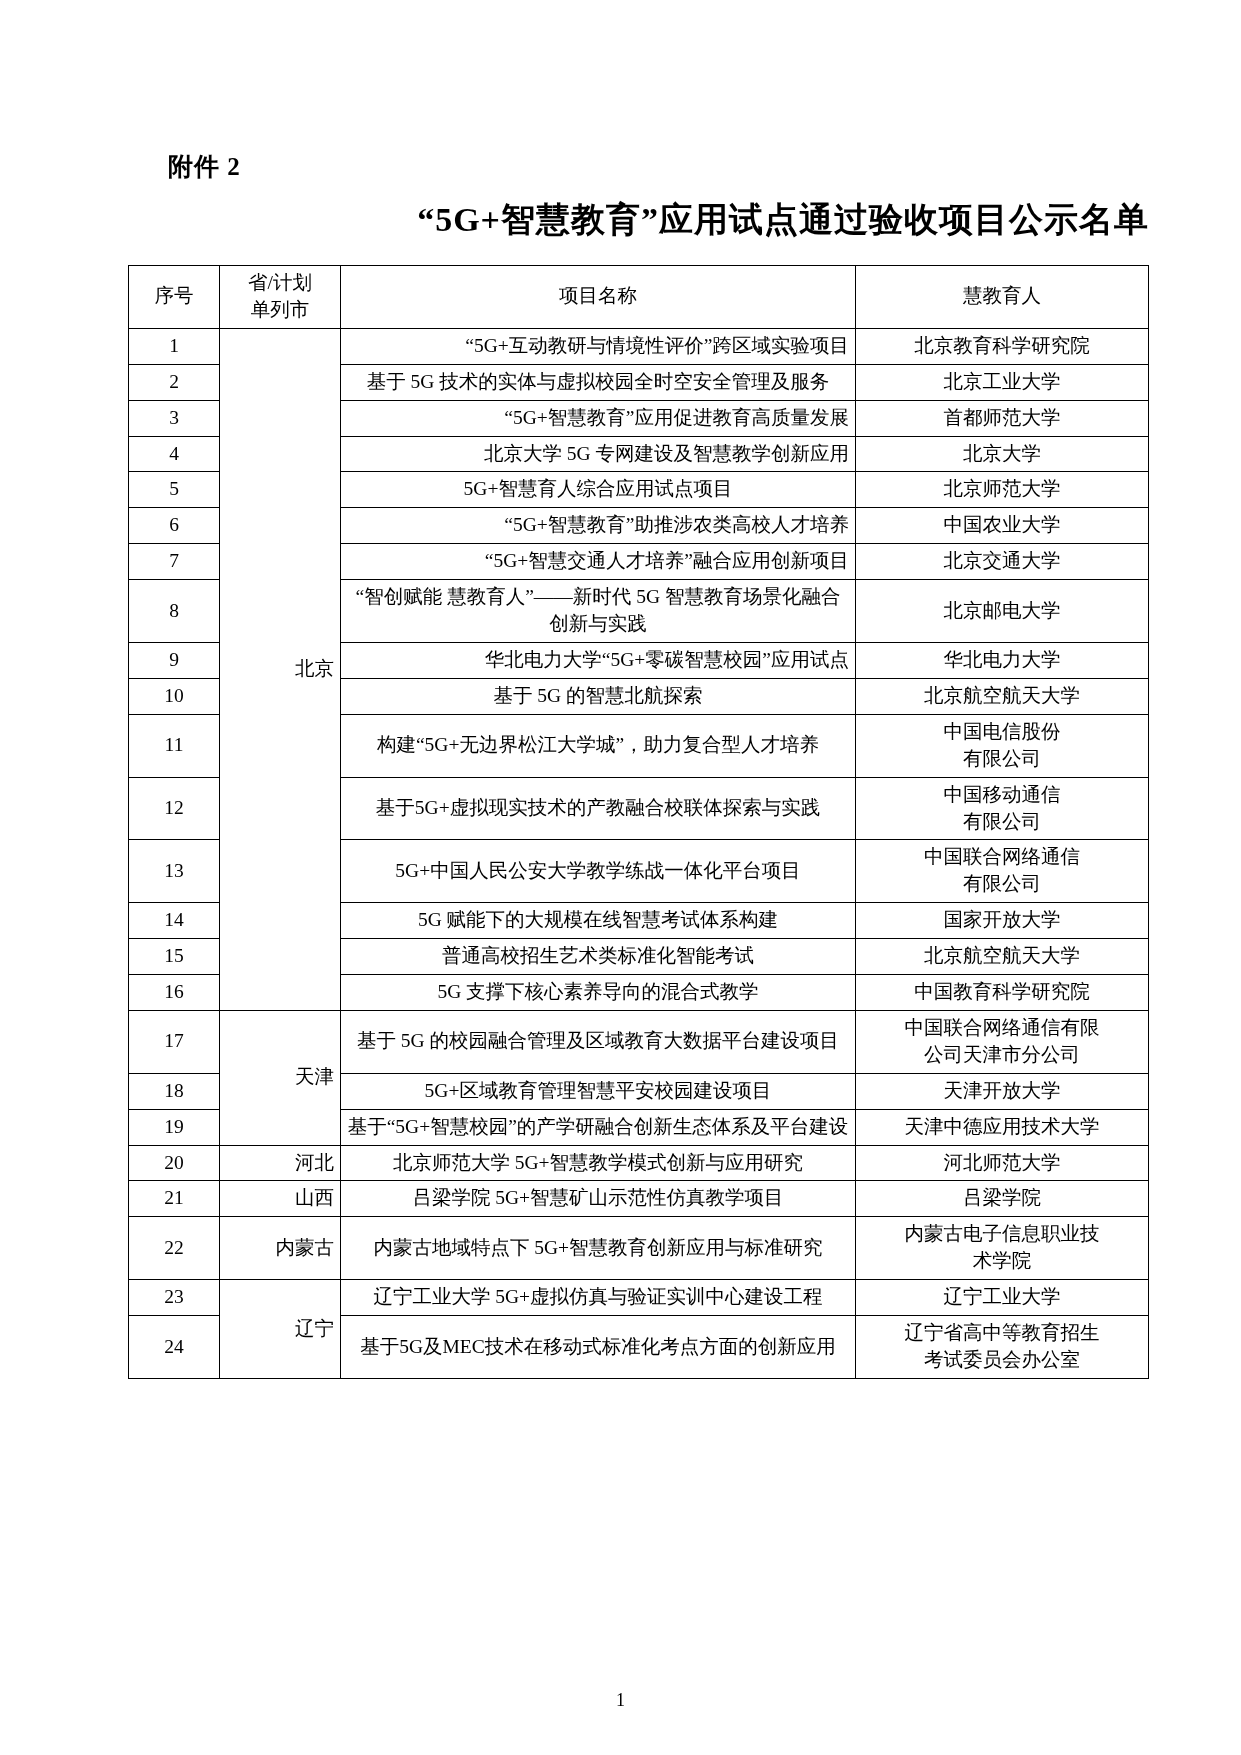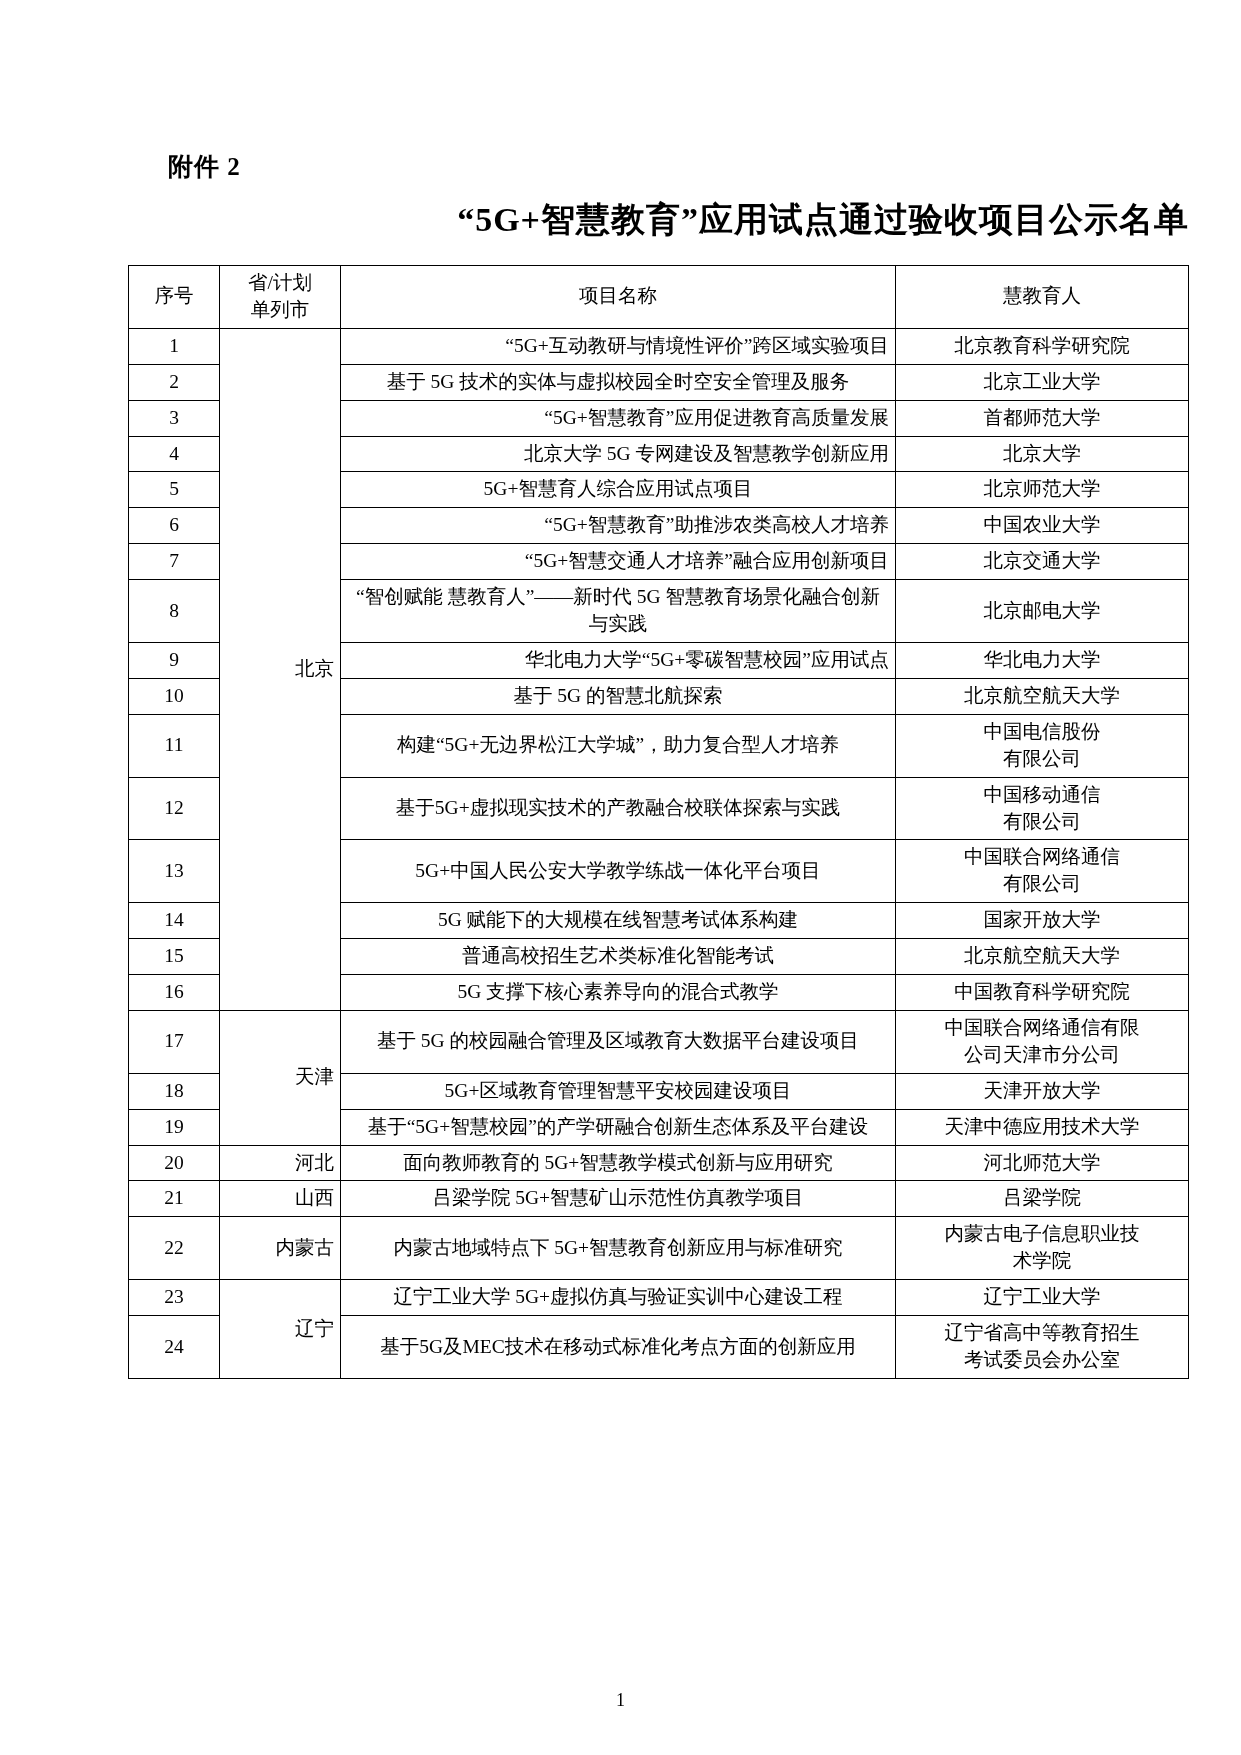--- a/index.html
+++ b/index.html
@@ -11,21 +11,21 @@
     width: 1241px;
     height: 1755px;
     font-family: "Liberation Serif", "DejaVu Serif", serif;
     color: #000;
     position: relative;
   }
   .page {
     width: 1241px;
     height: 1755px;
     box-sizing: border-box;
-    padding: 150px 52px 40px 128px;
+    padding: 150px 92px 40px 128px;
     position: relative;
   }
   .attach-label {
     font-size: 25px;
     font-weight: bold;
     letter-spacing: 1px;
     margin: 0 0 14px 40px;
   }
   .doc-title {
     text-align: right;
@@ -227,21 +227,21 @@
         <tr>
           <td class="no col-no">19</td>
           <td class="name col-name">基于“5G+智慧校园”的产学研融合创新生态体系及平台建设</td>
           <td class="unit col-unit">
             <div>天津中德应用技术大学</div>
           </td>
         </tr>
         <tr>
           <td class="no col-no">20</td>
           <td class="prov col-prov" rowspan="1">河北</td>
-          <td class="name col-name">面向教师教育的 5G+智慧教学模式创新与应用研究</td>
+          <td class="name col-name">北京师范大学 5G+智慧教学模式创新与应用研究</td>
           <td class="unit col-unit">
             <div>河北师范大学</div>
           </td>
         </tr>
         <tr>
           <td class="no col-no">21</td>
           <td class="prov col-prov" rowspan="1">山西</td>
           <td class="name col-name">吕梁学院 5G+智慧矿山示范性仿真教学项目</td>
           <td class="unit col-unit">
             <div>吕梁学院</div>

